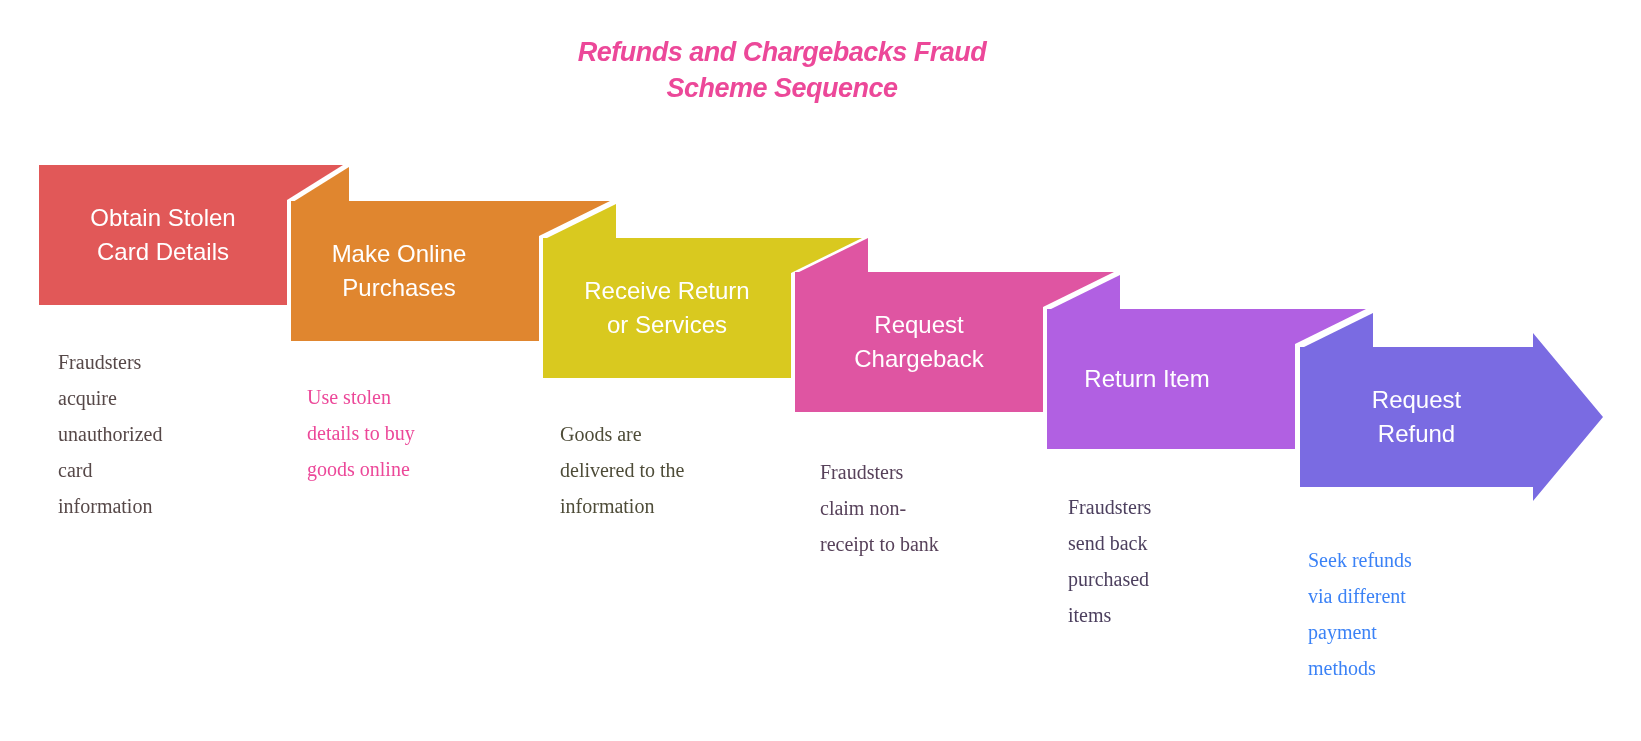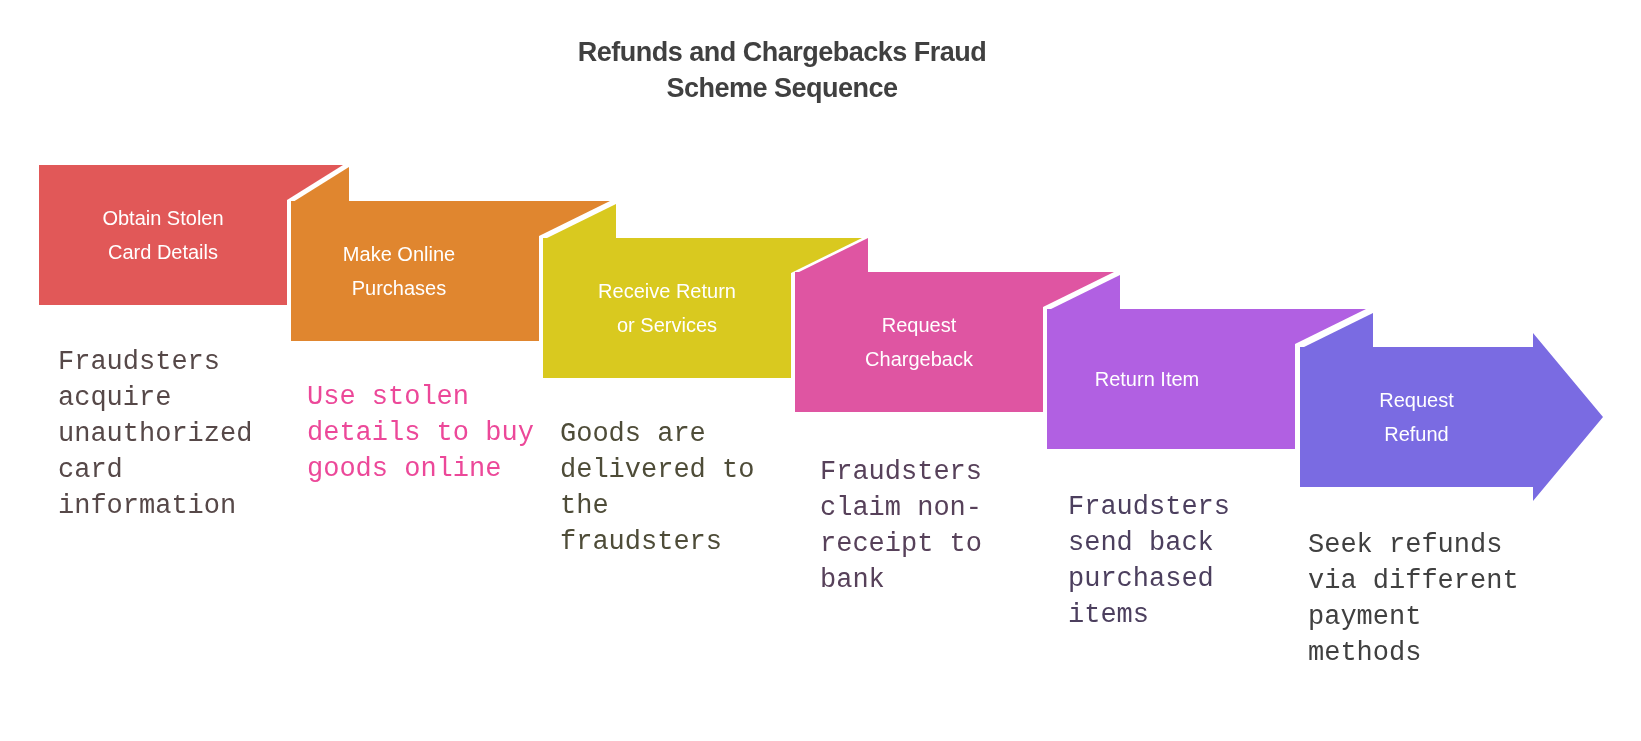--- a/index.html
+++ b/index.html
@@ -1,25 +1,25 @@
 <!DOCTYPE html>
 <html><head>
 <meta charset="utf-8">
 <style>
   html,body{margin:0;padding:0;overflow:hidden;}
   body{width:1641px;height:741px;background:#ffffff;font-family:"Liberation Sans",sans-serif;position:relative;}
   .title{position:absolute;left:382px;top:34px;width:800px;text-align:center;font-weight:bold;font-size:27px;letter-spacing:-0.5px;line-height:36px;white-space:pre-line;}
   .banner-svg{position:absolute;}
-  .step-label{position:absolute;display:flex;align-items:center;justify-content:center;color:#ffffff;font-size:20px;line-height:34px;white-space:pre-line;text-align:center;}
-  .step-desc{position:absolute;font-family:Liberation Mono, monospace;font-size:27px;line-height:36px;white-space:pre-line;}
+  .step-label{position:absolute;display:flex;align-items:center;justify-content:center;color:#ffffff;font-size:24px;line-height:34px;white-space:pre-line;text-align:center;}
+  .step-desc{position:absolute;font-family:Liberation Serif, serif;font-size:20px;line-height:36px;white-space:pre-line;}
 </style>
 </head>
 <body>
 
-<div class="title" style="color: #404040;">Refunds and Chargebacks Fraud
+<div class="title" style="color: #ec4899; font-style: italic;">Refunds and Chargebacks Fraud
 Scheme Sequence</div>
 
 <svg class="banner-svg" style="left:39px;top:130px;" width="320" height="175">
   <rect x="0" y="35" width="248" height="140" fill="#e15858"></rect>
   <polygon points="248,35 304,35 248,70" fill="#e15858"></polygon>
 </svg>
 <div class="step-label" style="left:39px;top:165px;width:248px;height:140px;">Obtain Stolen
 Card Details</div>
 <div class="step-desc" style="left: 58px; top: 344px; width: 235px; color: rgb(86, 72, 72);">Fraudsters
 acquire
@@ -40,21 +40,21 @@
 
 <svg class="banner-svg" style="left:543px;top:203px;" width="320" height="175">
   <rect x="0" y="35" width="248" height="140" fill="#d9c91f"></rect>
   <polygon points="248,35 319,35 248,70" fill="#d9c91f"></polygon>
   <polygon points="2,36 73,1 73,36" fill="#d9c91f"></polygon>
 </svg>
 <div class="step-label" style="left:543px;top:238px;width:248px;height:140px;">Receive Return
 or Services</div>
 <div class="step-desc" style="left: 560px; top: 416px; width: 235px; color: rgb(78, 76, 56);">Goods are
 delivered to the
-fraudsters</div>
+information</div>
 
 <svg class="banner-svg" style="left:795px;top:237px;" width="320" height="175">
   <rect x="0" y="35" width="248" height="140" fill="#df55a2"></rect>
   <polygon points="248,35 319,35 248,70" fill="#df55a2"></polygon>
   <polygon points="2,36 73,1 73,36" fill="#df55a2"></polygon>
 </svg>
 <div class="step-label" style="left:795px;top:272px;width:248px;height:140px;">Request
 Chargeback</div>
 <div class="step-desc" style="left: 820px; top: 454px; width: 235px; color: rgb(87, 65, 90);">Fraudsters
 claim non-
@@ -70,16 +70,16 @@
 send back
 purchased
 items</div>
 
 <svg class="banner-svg" style="left:1300px;top:312px;" width="310" height="200">
   <polygon points="0,35 233,35 233,21 303,105 233,189 233,175 0,175" fill="#7a6be2"></polygon>
   <polygon points="2,36 73,1 73,36" fill="#7a6be2"></polygon>
 </svg>
 <div class="step-label" style="left:1300px;top:347px;width:233px;height:140px;">Request
 Refund</div>
-<div class="step-desc" style="left: 1308px; top: 527px; width: 235px; color: #404040;">Seek refunds
+<div class="step-desc" style="left: 1308px; top: 542px; width: 235px; color: #3b82f6;">Seek refunds
 via different
 payment
 methods</div>
 
 </body></html>

